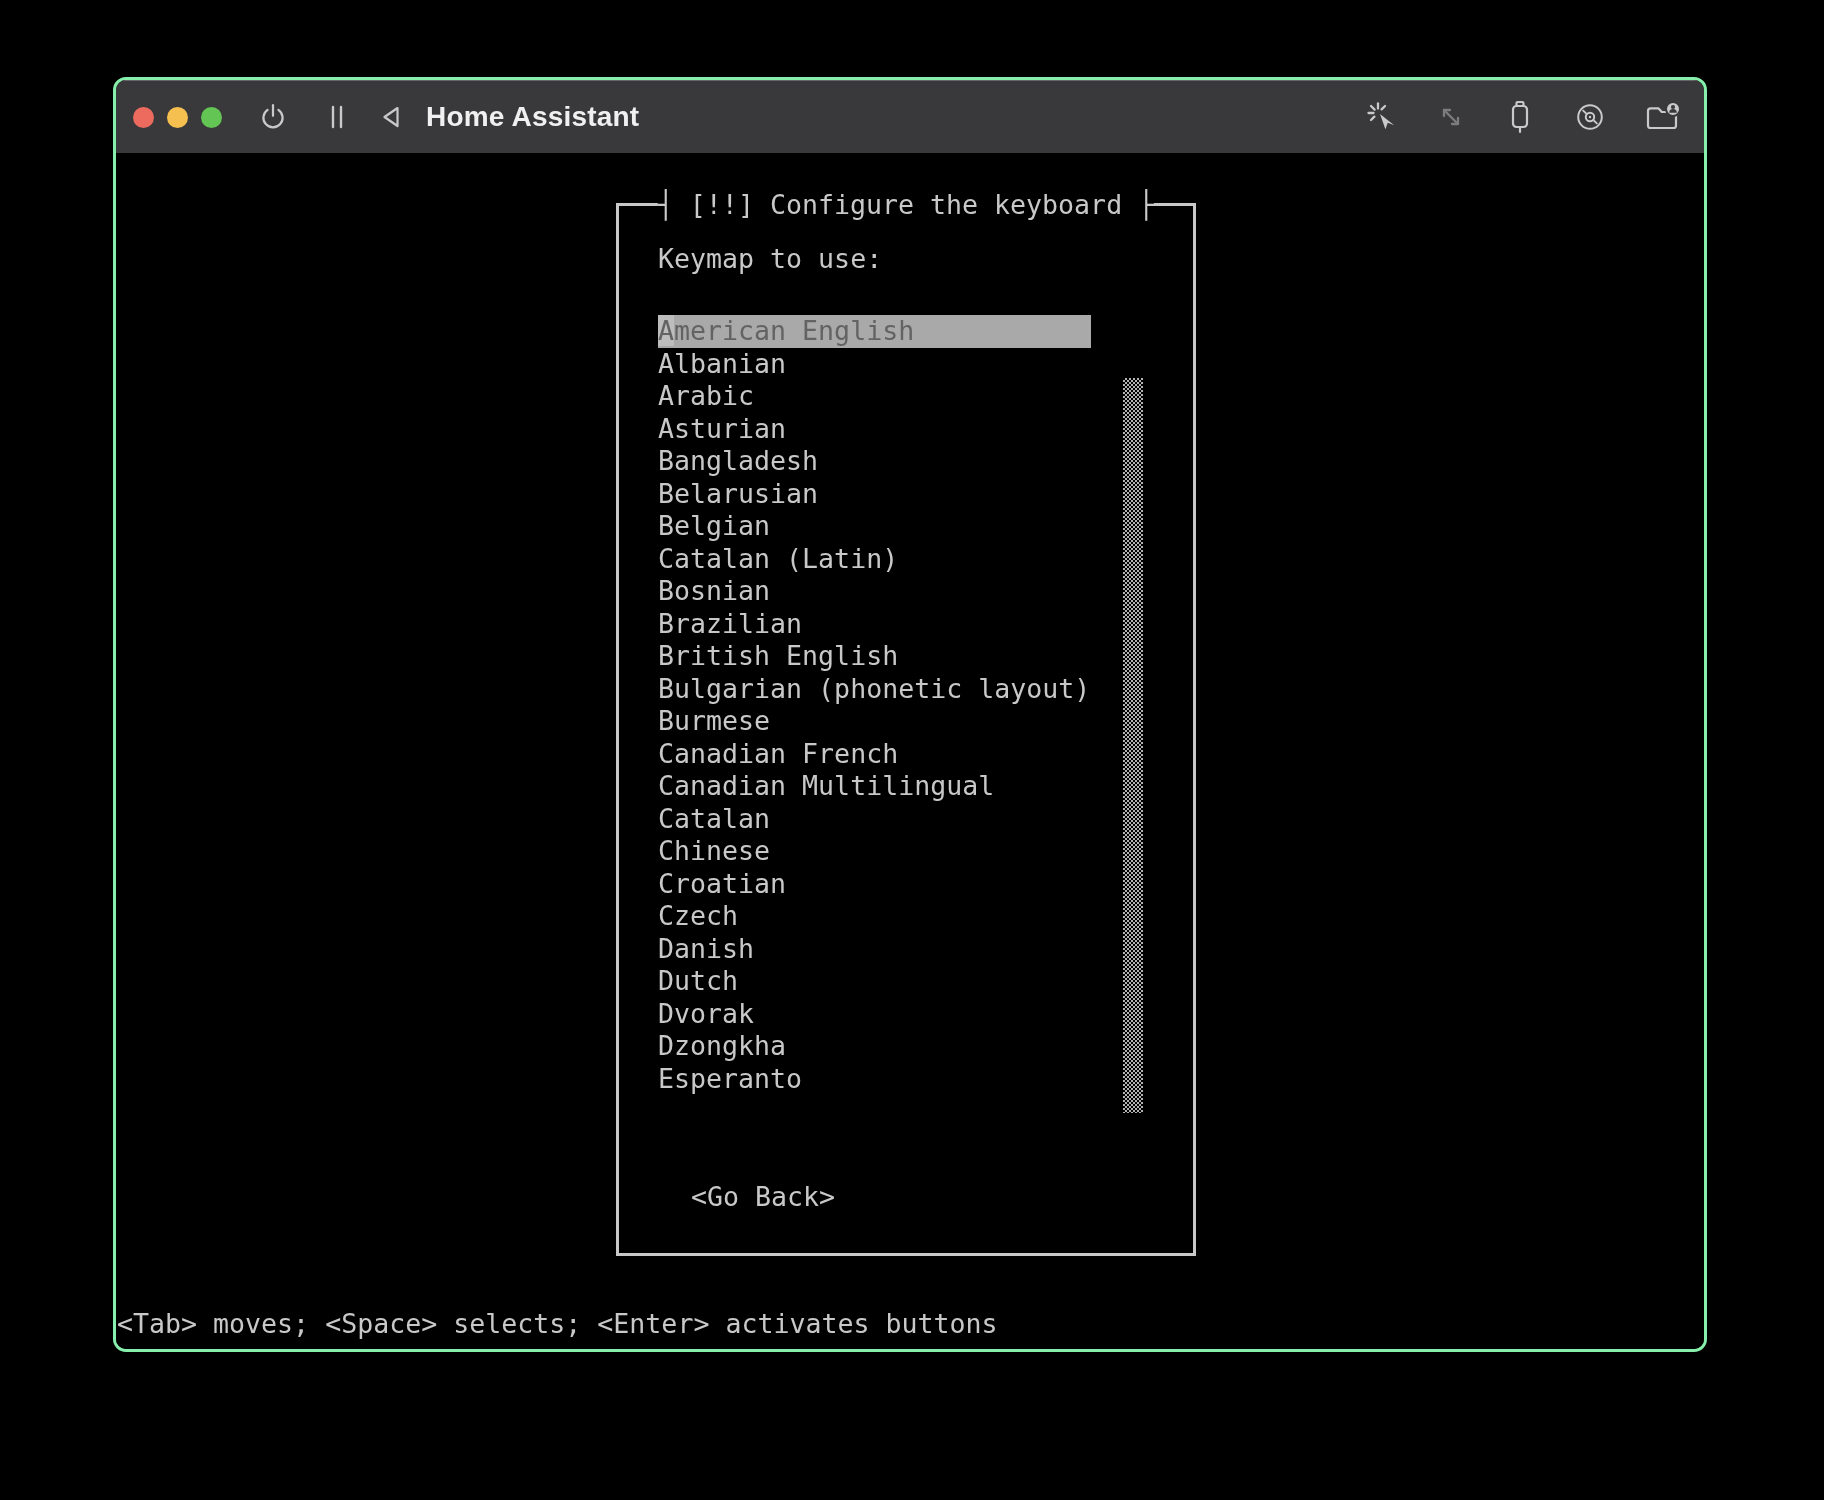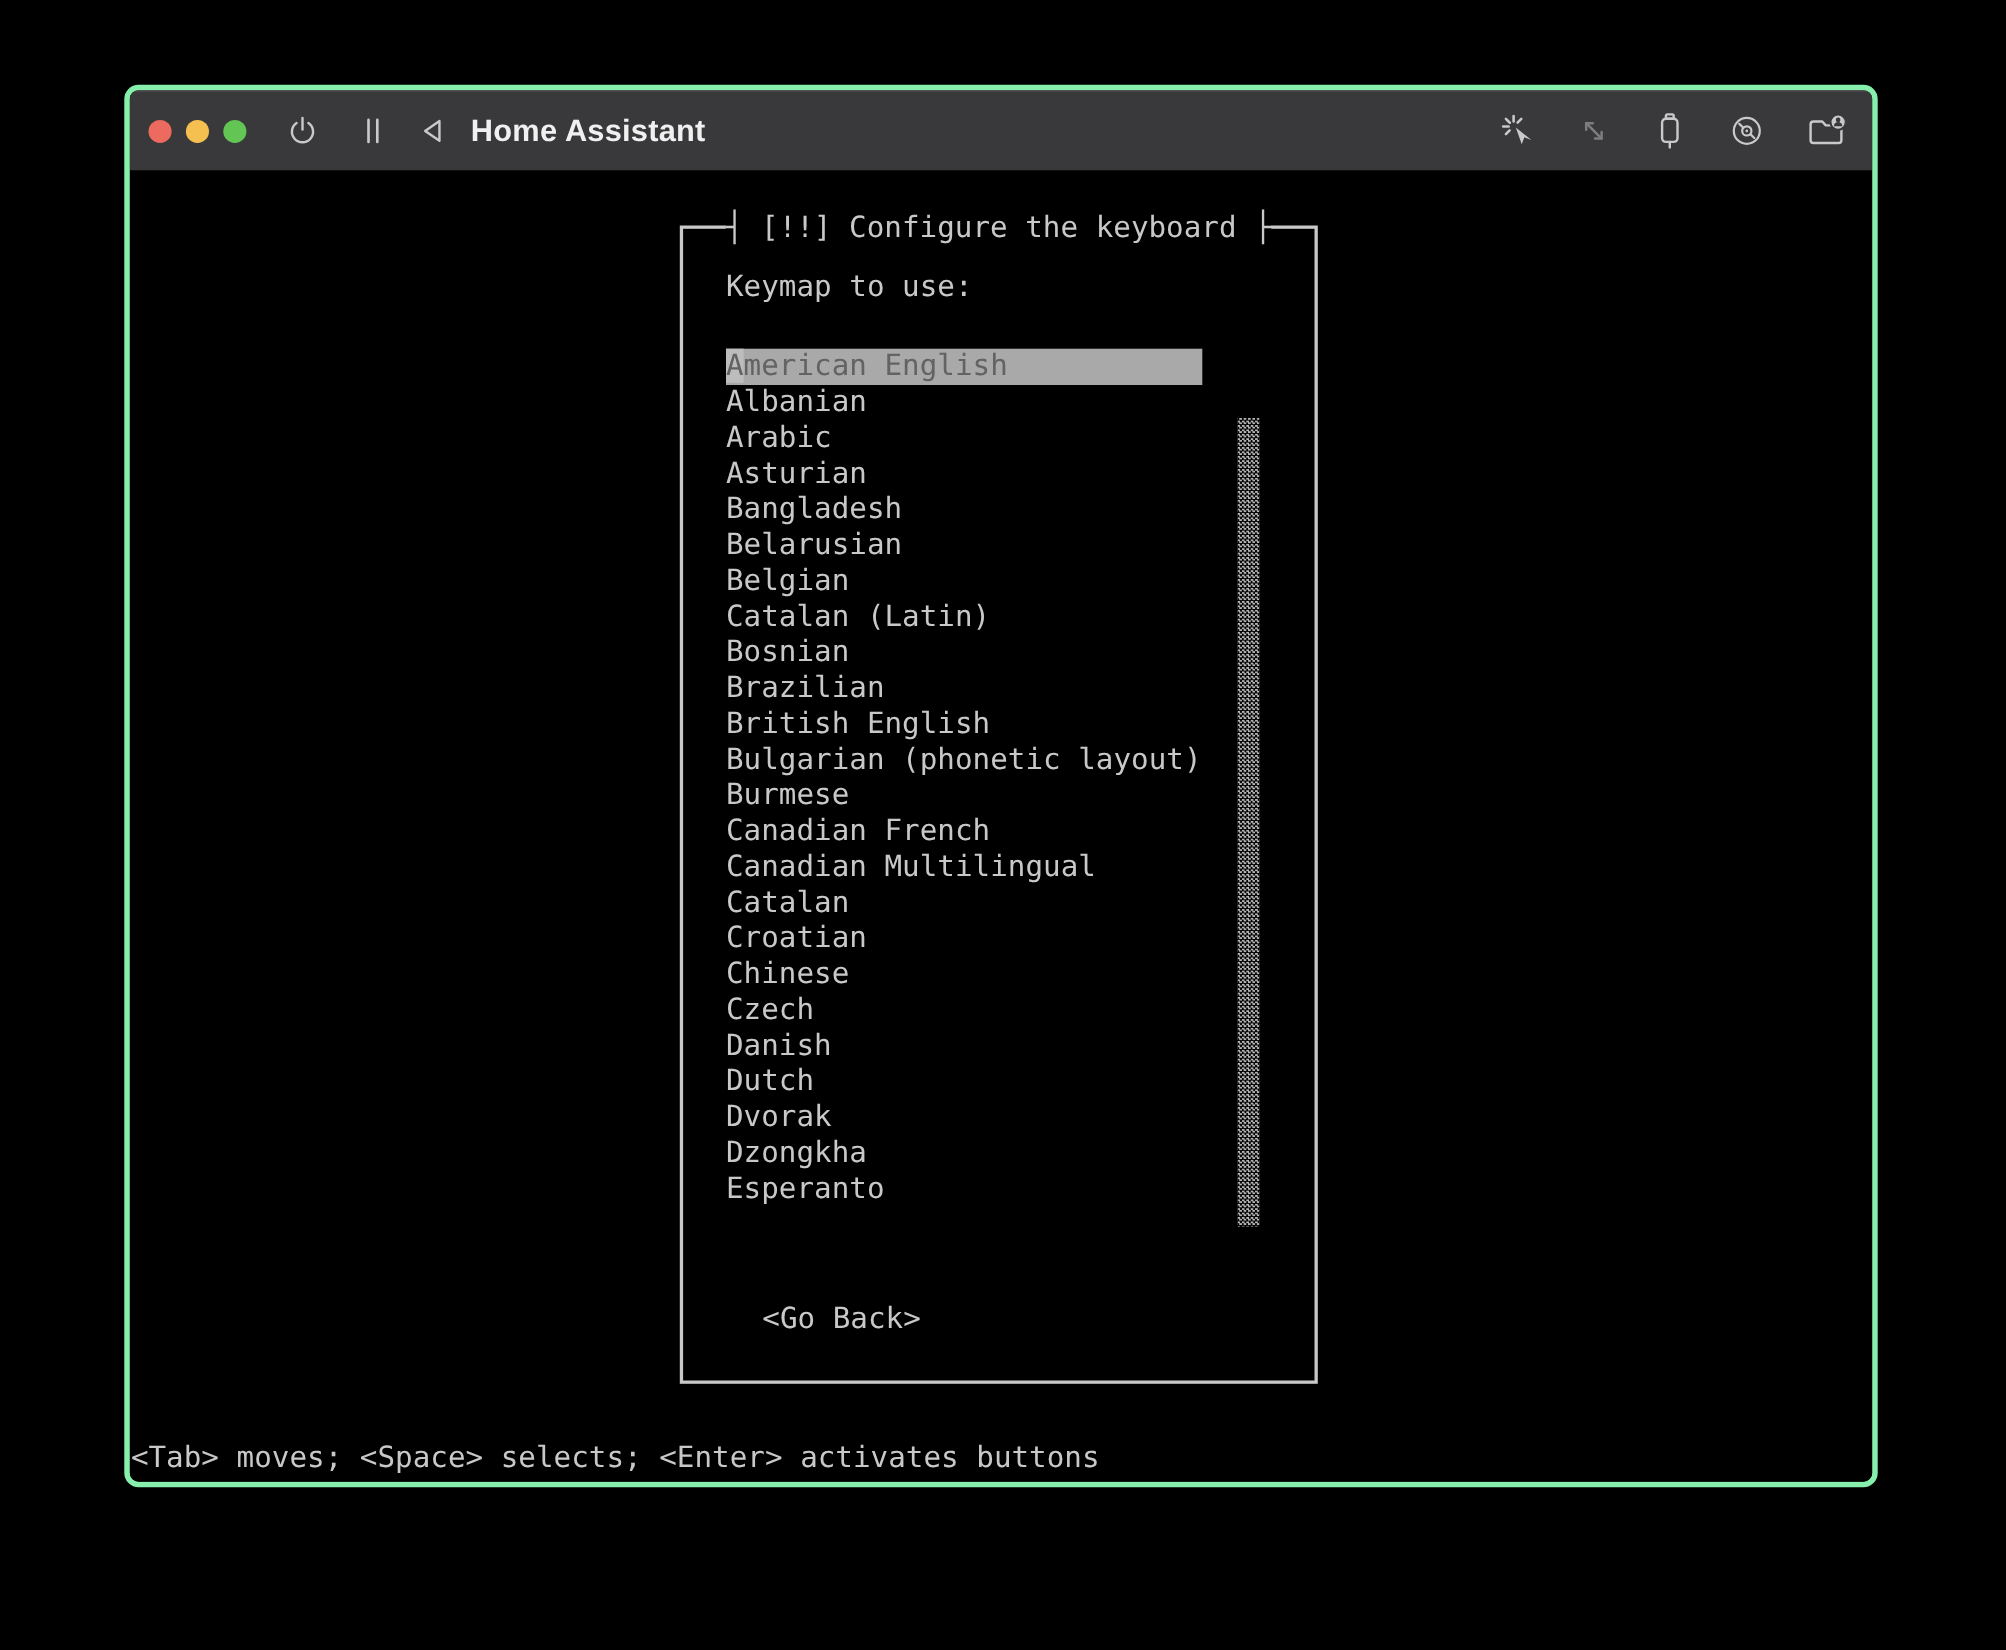--- a/index.html
+++ b/index.html
@@ -5,21 +5,21 @@
   html,body{margin:0;padding:0;}
   body{
     width:1824px;height:1500px;
     background:#000;
     position:relative;
     overflow:hidden;
     font-family:"Liberation Sans", sans-serif;
   }
   .window{
     position:absolute;left:113px;top:77px;width:1594px;height:1275px;
-    background:#000;border:5px solid #86efac;border-radius:13px;
+    background:#000;border:3px solid #86efac;border-radius:13px;
     overflow:hidden;box-sizing:border-box;
   }
   .titlebar{
     position:absolute;left:0;top:0;right:0;height:73px;
     background:#39393b;
     border-top:1px solid #66666a;
     display:flex;align-items:center;
     box-sizing:border-box;
   }
   .lights{display:flex;gap:13px;margin-left:17px;}
@@ -153,22 +153,22 @@
           <div class="row">Belgian</div>
           <div class="row">Catalan (Latin)</div>
           <div class="row">Bosnian</div>
           <div class="row">Brazilian</div>
           <div class="row">British English</div>
           <div class="row">Bulgarian (phonetic layout)</div>
           <div class="row">Burmese</div>
           <div class="row">Canadian French</div>
           <div class="row">Canadian Multilingual</div>
           <div class="row">Catalan</div>
+          <div class="row">Chinese</div>
           <div class="row">Croatian</div>
-          <div class="row">Chinese</div>
           <div class="row">Czech</div>
           <div class="row">Danish</div>
           <div class="row">Dutch</div>
           <div class="row">Dvorak</div>
           <div class="row">Dzongkha</div>
           <div class="row">Esperanto</div>
         </div>
       <div class="scrollbar"></div>
       <div class="goback">&lt;Go Back&gt;</div>
     </div>

